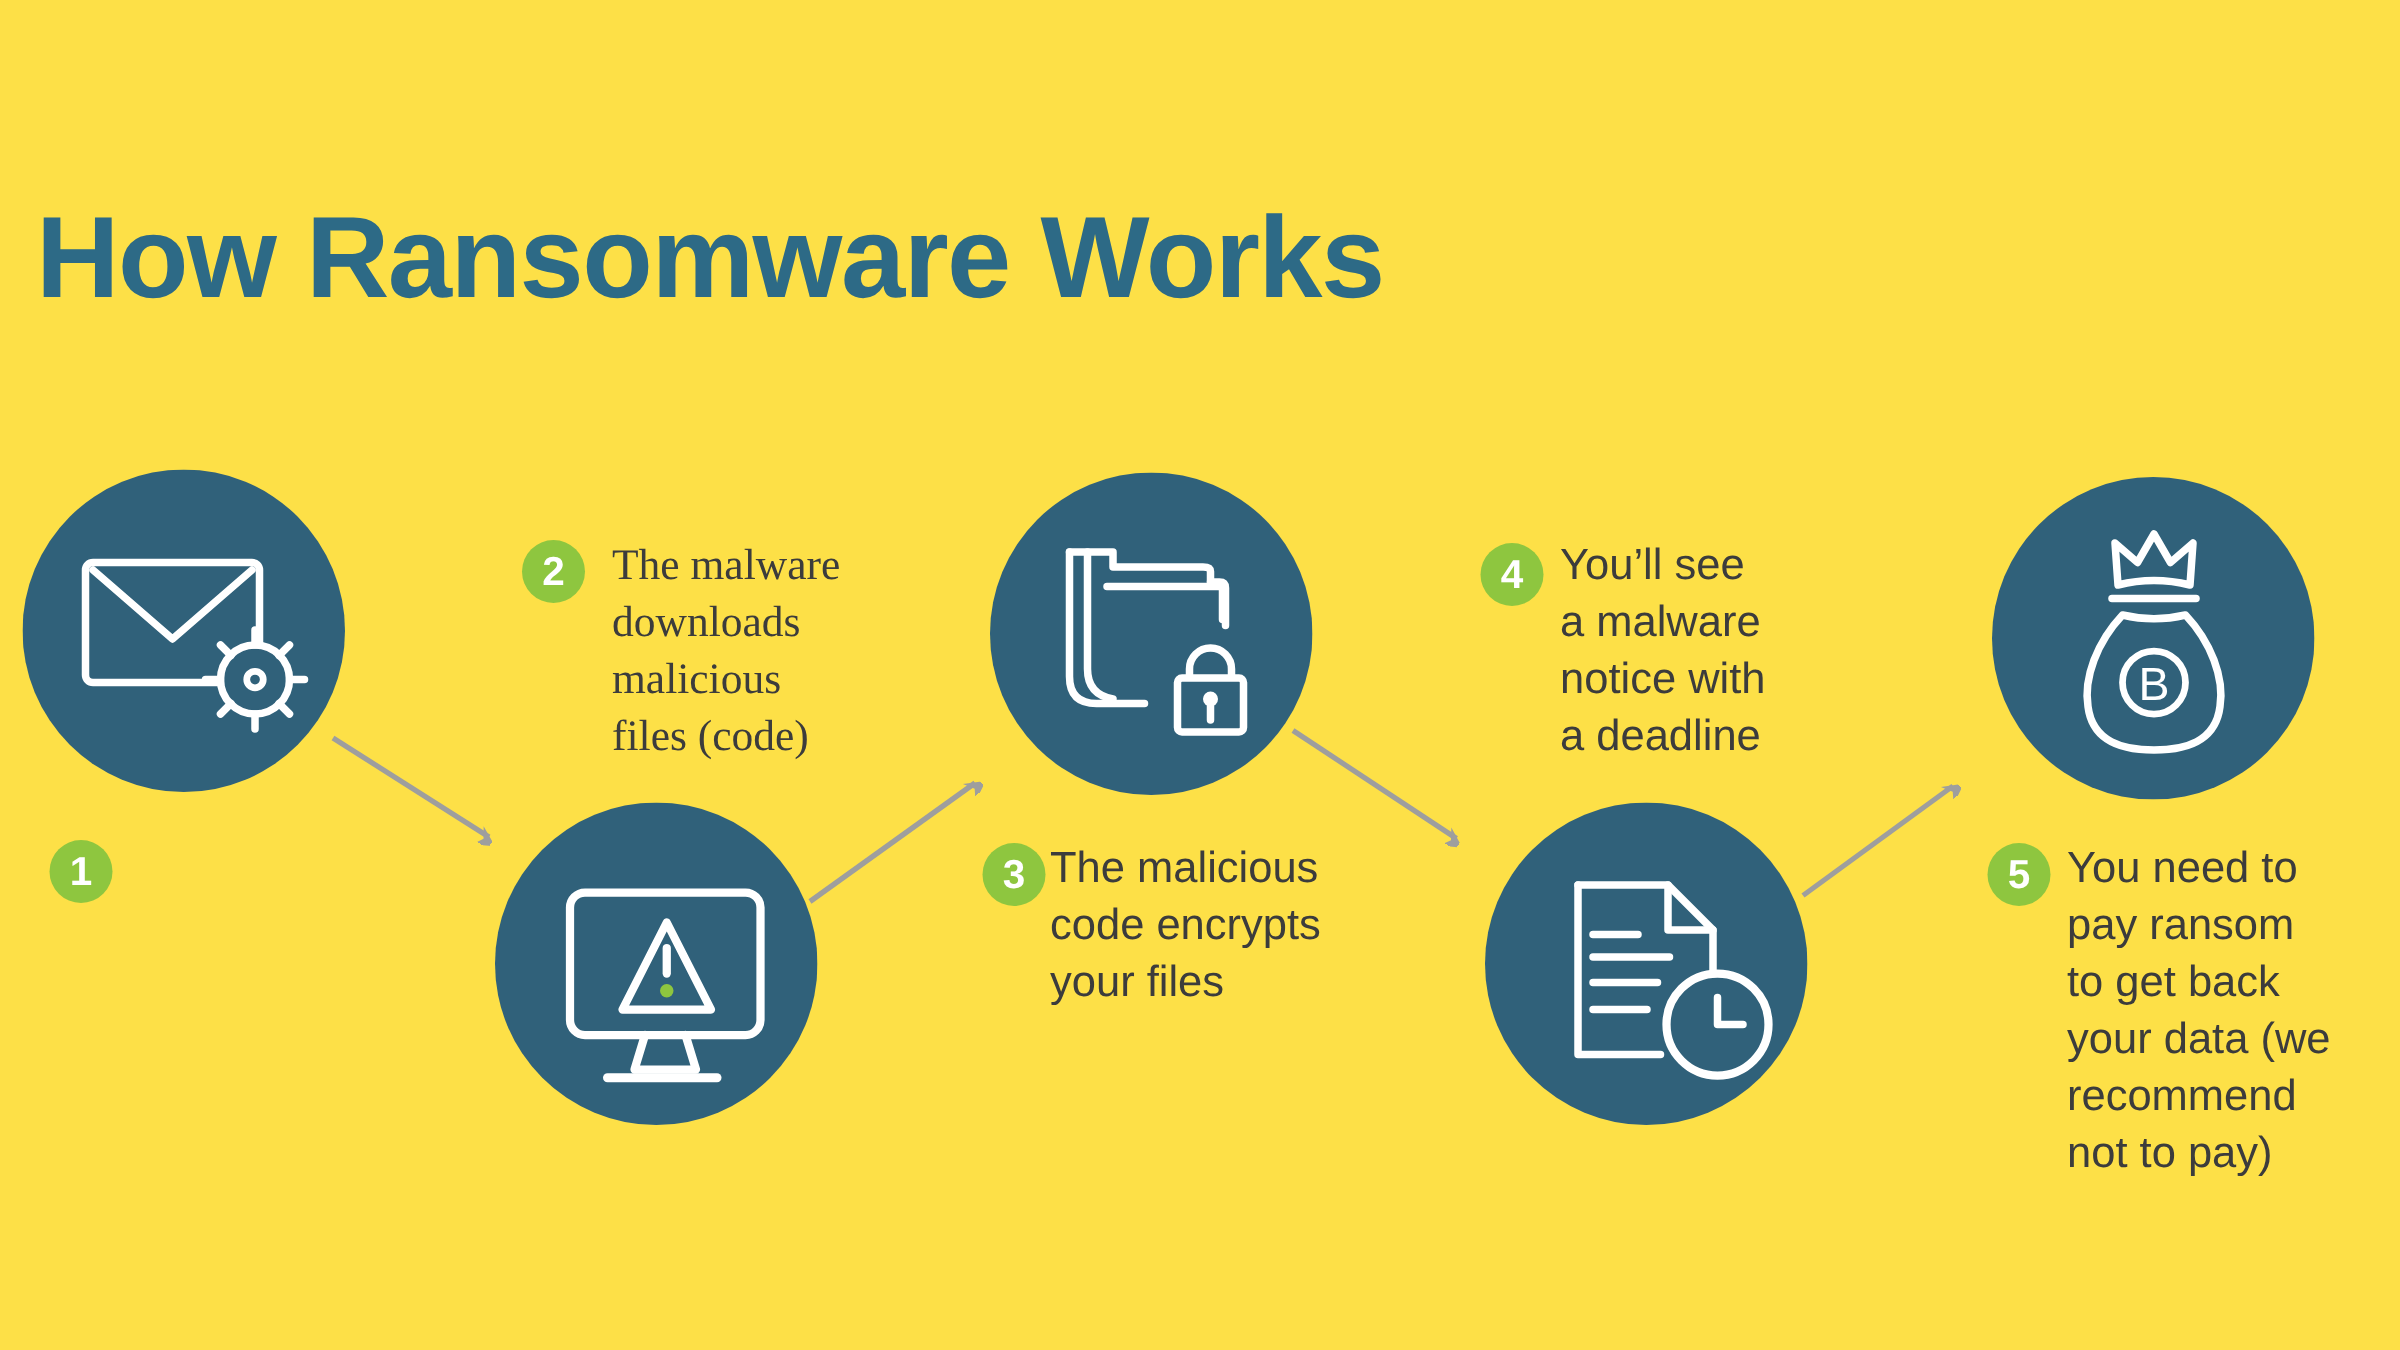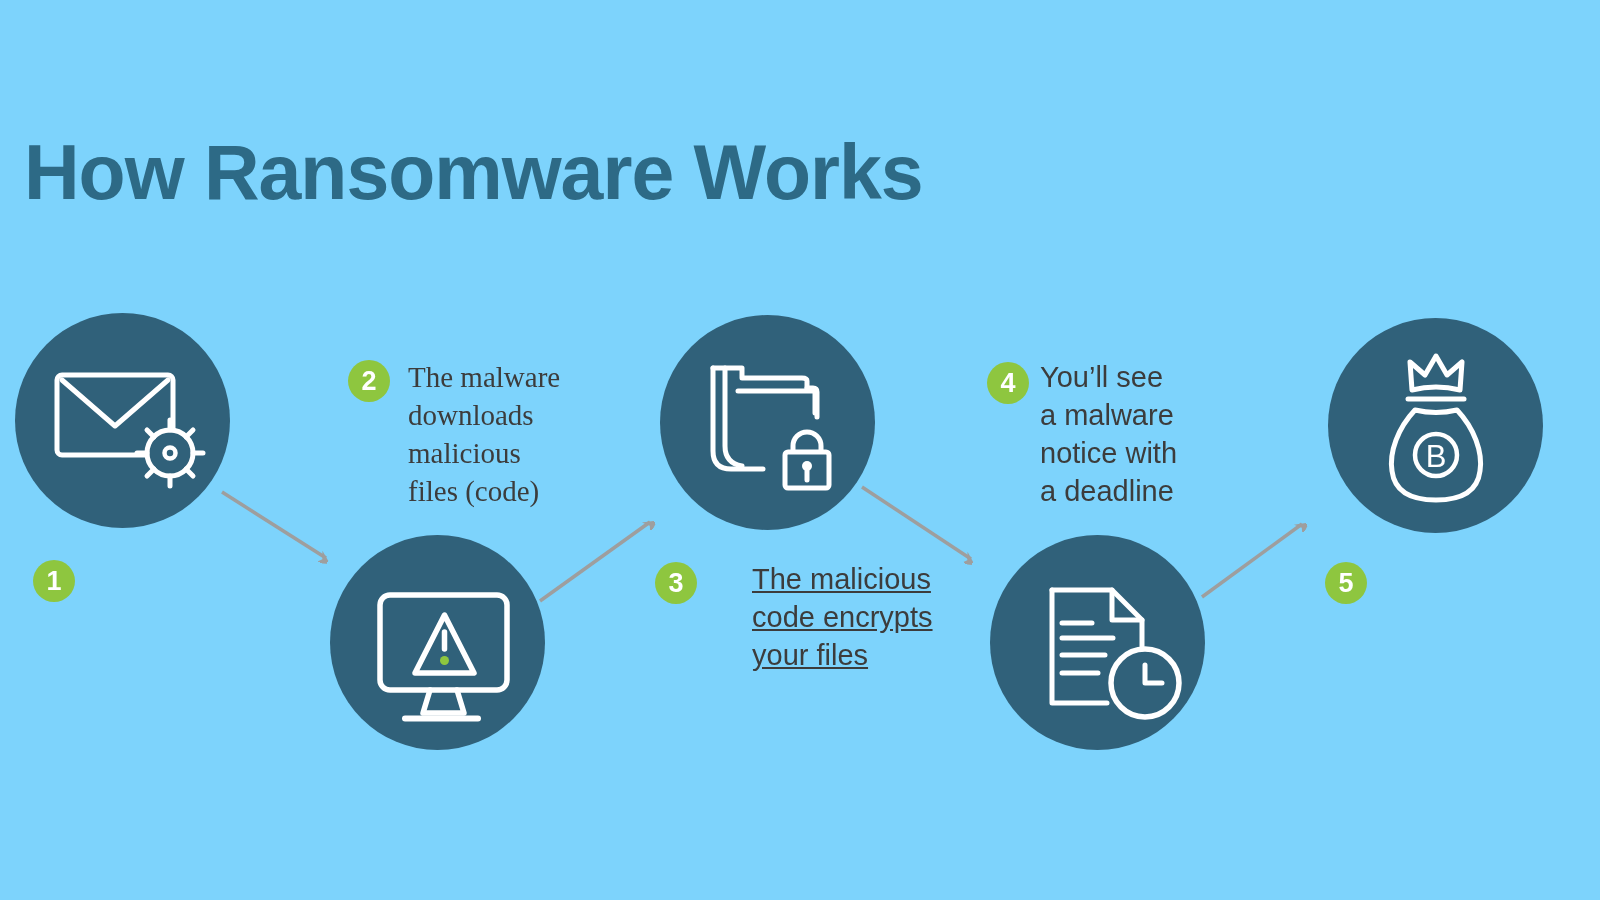--- a/index.html
+++ b/index.html
@@ -3,21 +3,21 @@
 <meta charset="utf-8">
 <style>
   html,body{margin:0;padding:0;}
   body{
     font-family:"Liberation Sans", sans-serif;
     background:#ffffff;
   }
   #canvas{
     position:relative;
     width:1600px;height:900px;
-    background:#7dd3fc;
+    background:#fde047;
     overflow:hidden;
   }
   .title{
     position:absolute;
     left:24px;top:128px;
     font-size:77px;
     font-weight:bold;
     letter-spacing:-1px;
     color:#2d6a86;
     margin:0;
@@ -50,21 +50,21 @@
   #b5{left:1325px;top:562px;}
   .step-text{
     position:absolute;
     font-size:29px;
     line-height:38px;
     color:#3c3c3c;
     white-space:pre-line;
   }
   #t1{left:95px;top:558px;}
   #t2{left:408px;top:358px;font-family:Liberation Serif, serif;}
-  #t3{left:752px;top:560px;text-decoration:underline;}
+  #t3{left:700px;top:560px;}
   #t4{left:1040px;top:358px;}
   #t5{left:1378px;top:560px;}
   #arrows{
     position:absolute;
     left:0;top:0;
   }
 </style>
 </head>
 <body>
 
@@ -157,14 +157,20 @@
 downloads
 malicious
 files (code)</div>
   <div id="t3" class="step-text">The malicious
 code encrypts
 your files</div>
   <div id="t4" class="step-text">You’ll see
 a malware
 notice with
 a deadline</div>
+  <div id="t5" class="step-text">You need to
+pay ransom
+to get back
+your data (we
+recommend
+not to pay)</div>
 
 </div>
 
 </body></html>

